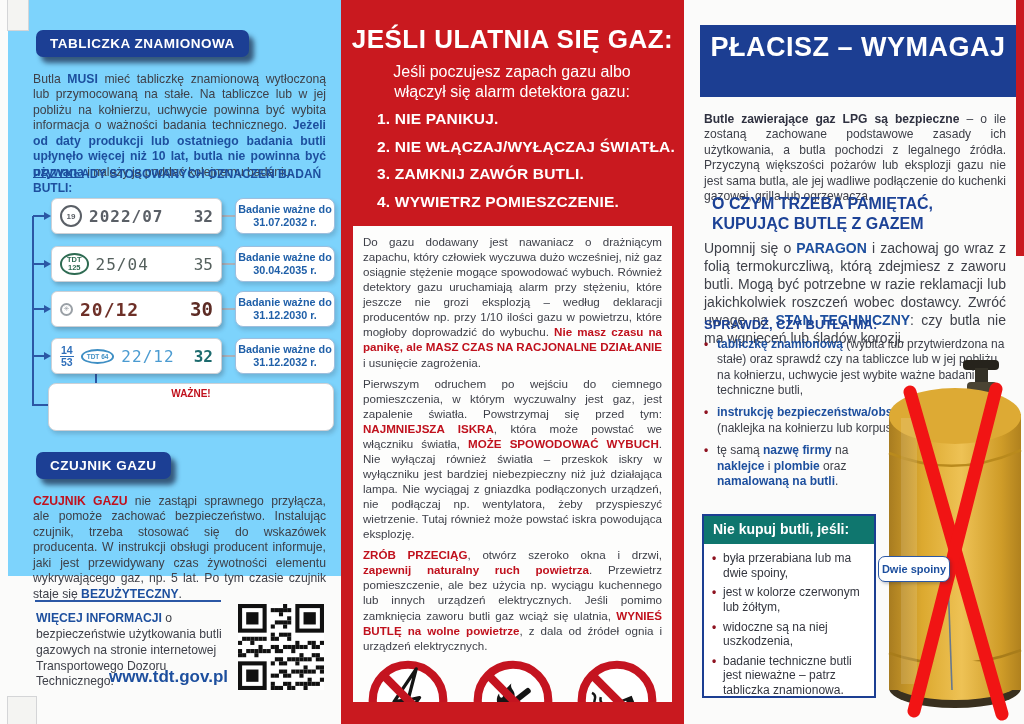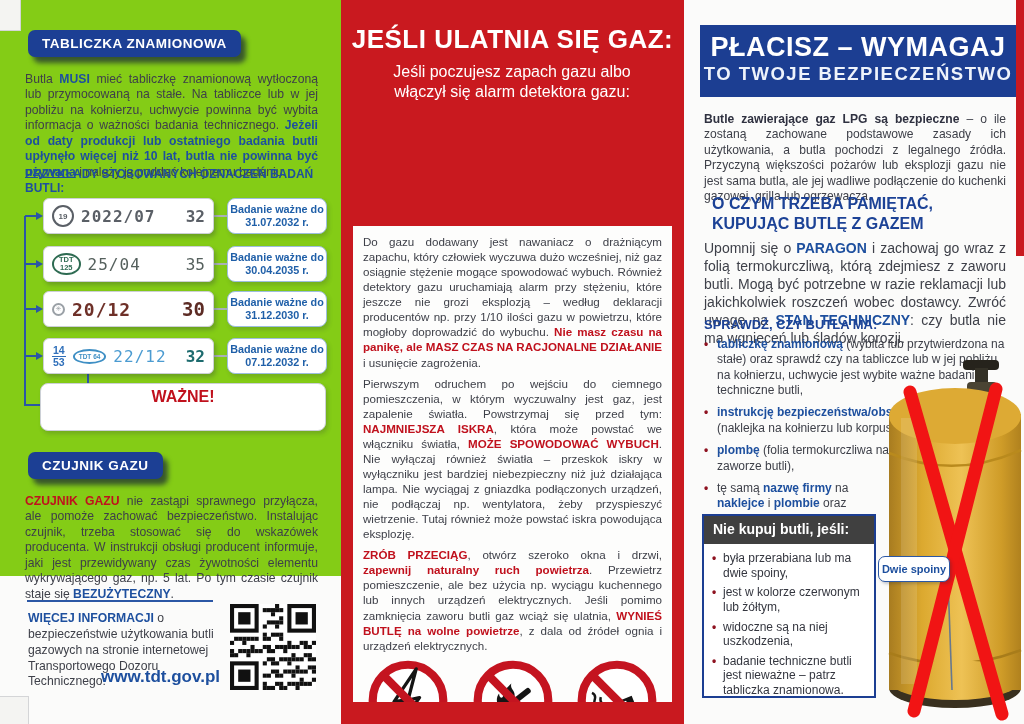--- a/index.html
+++ b/index.html
@@ -8,21 +8,21 @@
         font-family:"Liberation Sans","DejaVu Sans",sans-serif;color:#3e4049;}
 
   
   .seg-blue-bold{color:#1d4f9e;font-weight:bold;}
   .seg-blue-bold-underline{color:#1d4f9e;font-weight:bold;text-decoration:underline;}
   .seg-red-bold{color:#c0111d;font-weight:bold;}
   .seg-dark-bold{color:#2f3140;font-weight:bold;}
   .just{text-align:justify;}
 
   
-  #left-panel{position:absolute;left:0;top:0;width:341px;height:576px;background:#84cc16;}
+  #left-panel{position:absolute;left:8px;top:0;width:341px;height:576px;background:#7dd3fc;}
   .badge{position:absolute;background:#1c3f94;color:#fff;font-weight:bold;font-size:13.5px;
          letter-spacing:.5px;padding:6px 14px;border-radius:7px;
          box-shadow:5px 6px 5px rgba(15,25,55,.65);white-space:nowrap;}
   #intro-text{position:absolute;left:25px;top:72px;width:293px;font-size:12.2px;line-height:1.27;}
   #examples-heading{position:absolute;left:25px;top:167px;width:305px;font-size:12px;font-weight:bold;color:#1d4f9e;}
 
   #diagram{position:absolute;left:0;top:192px;width:341px;height:252px;}
   .stamp-row{position:absolute;left:43px;width:171px;height:36px;background:#fff;border:1px solid #ccd0d6;
              border-radius:6px;box-shadow:2px 3px 4px rgba(40,45,60,.28);
              display:flex;align-items:center;gap:7px;padding:0 8px;}
@@ -46,21 +46,21 @@
   .s-code{font-family:"DejaVu Sans Mono","Liberation Mono",monospace;font-size:16px;margin-left:auto;}
   .r1 .s-date,.r1 .s-code{color:#5a5f66;font-weight:bold;text-align:center;}
   .r2 .s-date,.r2 .s-code{color:#55605d;}
   .r3 .s-date{color:#6e3028;font-weight:bold;font-size:18px;}
   .r3 .s-code{color:#5c2b24;font-weight:bold;font-size:19px;}
   .r4 .s-date{color:#4b9bd1;}
   .r4 .s-code{color:#1d6b6e;font-weight:bold;}
   #wazne-box{position:absolute;left:40px;top:191px;width:286px;height:48px;background:#fff;
              border:1px solid #ccd0d6;border-radius:8px;box-shadow:2px 3px 4px rgba(40,45,60,.2);
              text-align:center;padding-top:4px;}
-  #wazne-title{font-size:16px;font-weight:bold;color:#c0111d;}
+  #wazne-title{font-size:10px;font-weight:bold;color:#c0111d;}
   #wazne-text{font-size:10.4px;color:#4a4e57;line-height:1.22;padding:0 10px;}
 
   #czujnik-text{position:absolute;left:25px;top:494px;width:293px;font-size:12.2px;line-height:1.27;}
   #divider{position:absolute;left:27px;top:600px;width:186px;height:2px;background:#2b57a5;}
   #more-info{position:absolute;left:28px;top:611px;width:192px;font-size:12.2px;line-height:1.3;}
   #website{position:absolute;left:28px;top:667px;width:192px;text-align:right;
            font-size:17px;font-weight:bold;color:#1d4f9e;}
   #qr{position:absolute;left:230px;top:604px;width:86px;height:86px;}
 
   .corner-tab{position:absolute;background:#f4f4f2;border:1px solid #d4d5d7;}
@@ -90,21 +90,21 @@
   #right-h2{position:absolute;left:28px;top:194px;width:302px;font-size:16px;font-weight:bold;color:#1c4296;line-height:1.25;}
   #right-p2{position:absolute;left:20px;top:240px;width:302px;font-size:14px;line-height:1.28;}
   #right-h3{position:absolute;left:20px;top:317px;width:302px;font-size:13px;font-weight:bold;color:#1c4296;}
   #right-bullets{position:absolute;left:20px;top:337px;width:302px;}
   .rb{position:relative;padding-left:13px;font-size:12px;line-height:1.28;margin-bottom:7px;}
   .rb::before{content:"•";position:absolute;left:0;top:0;color:#8e1220;font-weight:bold;}
   .rb.w2{width:240px;} .rb.w3{width:230px;} .rb.w4{width:195px;}
 
   #warning-box{position:absolute;left:18px;top:514px;width:174px;height:184px;background:#fff;
                border:2.5px solid #1c3e92;}
-  #warning-title{background:#404040;color:#fff;font-size:14px;font-weight:bold;padding:5px 9px 7px 9px;}
+  #warning-title{background:#0f766e;color:#fff;font-size:14px;font-weight:bold;padding:5px 9px 7px 9px;}
   #warning-body{padding:7px 8px 0 8px;}
   .wb{position:relative;padding-left:11px;font-size:12px;line-height:1.22;margin-bottom:5px;color:#34363f;}
   .wb::before{content:"•";position:absolute;left:0;top:0;color:#8e1220;font-weight:bold;}
 
   #callout{position:absolute;left:194px;top:556px;width:72px;height:26px;background:#fff;
            border:1.5px solid #2b57a5;border-radius:7px;box-shadow:2px 2px 3px rgba(40,45,60,.25);
            display:flex;align-items:center;justify-content:center;
            font-size:11px;font-weight:bold;color:#1d4f9e;}
   #cylinder-svg{position:absolute;left:195px;top:358px;width:145px;height:366px;}
   #right-overlay{position:absolute;left:0;top:0;width:340px;height:724px;pointer-events:none;}
@@ -181,21 +181,21 @@
         <span class="fraction">
             <span class="fr-top">14</span>
             <span>53</span>
           </span>
         <span class="stamp-oval-blue">TDT 64</span>
         <span class="s-date">22/12</span>
         <span class="s-code">32</span>
       </div>
       <div class="valid-box" style="top:146px;">
         <div>Badanie ważne do</div>
-        <div>07.12.2032 r.</div>
+        <div>31.12.2032 r.</div>
       </div>
 
       <div id="wazne-box">
         <div id="wazne-title">WAŻNE!</div>
       </div>
     </div>
 
     <div class="badge" style="left:28px;top:452px;">CZUJNIK GAZU</div>
     <div id="czujnik-text" class="just"><span class="seg-red-bold">CZUJNIK GAZU</span><span> nie zastąpi sprawnego przyłącza, ale pomoże zachować bezpieczeństwo. Instalując czujnik, trzeba stosować się do wskazówek producenta. W instrukcji obsługi producent informuje, jaki jest przewidywany czas żywotności elementu wykrywającego gaz, np. 5 lat. Po tym czasie czujnik staje się </span><span class="seg-blue-bold">BEZUŻYTECZNY</span><span>.</span></div>
 
@@ -320,20 +320,26 @@
           <rect x="40" y="80" width="4" height="4" fill="#111"></rect>
           <rect x="48" y="80" width="4" height="4" fill="#111"></rect>
           <rect x="52" y="80" width="4" height="4" fill="#111"></rect>
           <rect x="64" y="80" width="4" height="4" fill="#111"></rect>
         </svg></div>
   </div>
 
   <div id="mid-panel">
     <div id="mid-title">JEŚLI ULATNIA SIĘ GAZ:</div>
     <div id="mid-subtitle">Jeśli poczujesz zapach gazu albo włączył się alarm detektora gazu:</div>
+    <div id="mid-steps">
+      <div class="step">1. NIE PANIKUJ.</div>
+      <div class="step">2. NIE WŁĄCZAJ/WYŁĄCZAJ ŚWIATŁA.</div>
+      <div class="step">3. ZAMKNIJ ZAWÓR BUTLI.</div>
+      <div class="step">4. WYWIETRZ POMIESZCZENIE.</div>
+    </div>
 
     <div id="mid-white-box">
       <p class="mid-par just"><span>Do gazu dodawany jest nawaniacz o drażniącym zapachu, który człowiek wyczuwa dużo wcześniej, niż gaz osiągnie stężenie mogące spowodować wybuch. Również detektory gazu uruchamiają alarm przy stężeniu, które jeszcze nie grozi eksplozją – według deklaracji producentów np. przy 1/10 ilości gazu w powietrzu, które mogłoby doprowadzić do wybuchu. </span><span class="seg-red-bold">Nie masz czasu na panikę, ale MASZ CZAS NA RACJONALNE DZIAŁANIE</span><span> i usunięcie zagrożenia.</span></p>
       <p class="mid-par just"><span>Pierwszym odruchem po wejściu do ciemnego pomieszczenia, w którym wyczuwalny jest gaz, jest zapalenie światła. Powstrzymaj się przed tym: </span><span class="seg-red-bold">NAJMNIEJSZA ISKRA</span><span>, która może powstać we włączniku światła, </span><span class="seg-red-bold">MOŻE SPOWODOWAĆ WYBUCH</span><span>. Nie wyłączaj również światła – przeskok iskry w wyłączniku jest bardziej niebezpieczny niż już działająca lampa. Nie wyciągaj z gniazdka podłączonych urządzeń, nie podłączaj np. wentylatora, żeby przyspieszyć wietrzenie. Tutaj również może powstać iskra powodująca eksplozję.</span></p>
       <p class="mid-par just"><span class="seg-red-bold">ZRÓB PRZECIĄG</span><span>, otwórz szeroko okna i drzwi, </span><span class="seg-red-bold">zapewnij naturalny ruch powietrza</span><span>. Przewietrz pomieszczenie, ale bez użycia np. wyciągu kuchennego lub innych urządzeń elektrycznych. Jeśli pomimo zamknięcia zaworu butli gaz wciąż się ulatnia, </span><span class="seg-red-bold">WYNIEŚ BUTLĘ na wolne powietrze</span><span>, z dala od źródeł ognia i urządzeń elektrycznych.</span></p>
 
       <div id="prohibit-row">
         <svg class="prohibit" viewBox="0 0 100 100">
           <circle cx="50" cy="50" r="43" fill="#fff" stroke="#c41420" stroke-width="10"></circle>
           <polygon points="60,12 33,52 46,50 36,88 64,47 50,50" fill="none" stroke="#151515" stroke-width="4" stroke-linejoin="round"></polygon>
@@ -357,32 +363,30 @@
         </svg>
       </div>
     </div>
   </div>
 
   <div id="right-panel">
     <div id="right-red-strip"></div>
 
     <div id="right-header">
       <div id="rh-line1">PŁACISZ – WYMAGAJ</div>
-      <div id="rh-line2">TO TWOJE BEZPIECZEŃSTWO</div>
     </div>
 
     <div id="right-p1" class="just"><span class="seg-dark-bold">Butle zawierające gaz LPG są bezpieczne</span><span> – o ile zostaną zachowane podstawowe zasady ich użytkowania, a butla pochodzi z legalnego źródła. Przyczyną większości pożarów lub eksplozji gazu nie jest sama butla, ale jej wadliwe podłączenie do kuchenki gazowej, grilla lub ogrzewacza.</span></div>
     <div id="right-h2">O CZYM TRZEBA PAMIĘTAĆ, KUPUJĄC BUTLĘ Z GAZEM</div>
     <div id="right-p2" class="just"><span>Upomnij się o </span><span class="seg-blue-bold">PARAGON</span><span> i zachowaj go wraz z folią termokurczliwą, którą zdejmiesz z zaworu butli. Mogą być potrzebne w razie reklamacji lub jakichkolwiek roszczeń wobec dostawcy. Zwróć uwagę na </span><span class="seg-blue-bold">STAN TECHNICZNY</span><span>: czy butla nie ma wgnieceń lub śladów korozji.</span></div>
     <div id="right-h3">SPRAWDŹ, CZY BUTLA MA:</div>
 
     <div id="right-bullets">
       <div class="rb"><span class="seg-blue-bold">tabliczkę znamionową</span><span> (wybita lub przytwierdzona na stałe) oraz sprawdź czy na tabliczce lub w jej pobliżu na kołnierzu, uchwycie jest wybite ważne badanie techniczne butli,</span></div>
       <div class="rb w2"><span class="seg-blue-bold">instrukcję bezpieczeństwa/obsługi</span><span> (naklejka na kołnierzu lub korpusie butli),</span></div>
-      <div class="rb w3"><span class="seg-blue-bold">plombę</span><span> (folia termokurczliwa na zaworze butli),</span></div>
       <div class="rb w4"><span>tę samą </span><span class="seg-blue-bold">nazwę firmy</span><span> na </span><span class="seg-blue-bold">naklejce</span><span> i </span><span class="seg-blue-bold">plombie</span><span> oraz </span><span class="seg-blue-bold">namalowaną na butli</span><span>.</span></div>
     </div>
 
     <svg id="cylinder-svg" viewBox="0 0 145 366">
       <defs>
         <linearGradient id="cylGrad" x1="0" y1="0" x2="1" y2="0">
           <stop offset="0" stop-color="#a87c20"></stop>
             <stop offset="0.25" stop-color="#dca92f"></stop>
           <stop offset="0.55" stop-color="#eec255"></stop>
             <stop offset="0.85" stop-color="#cf9c28"></stop>

